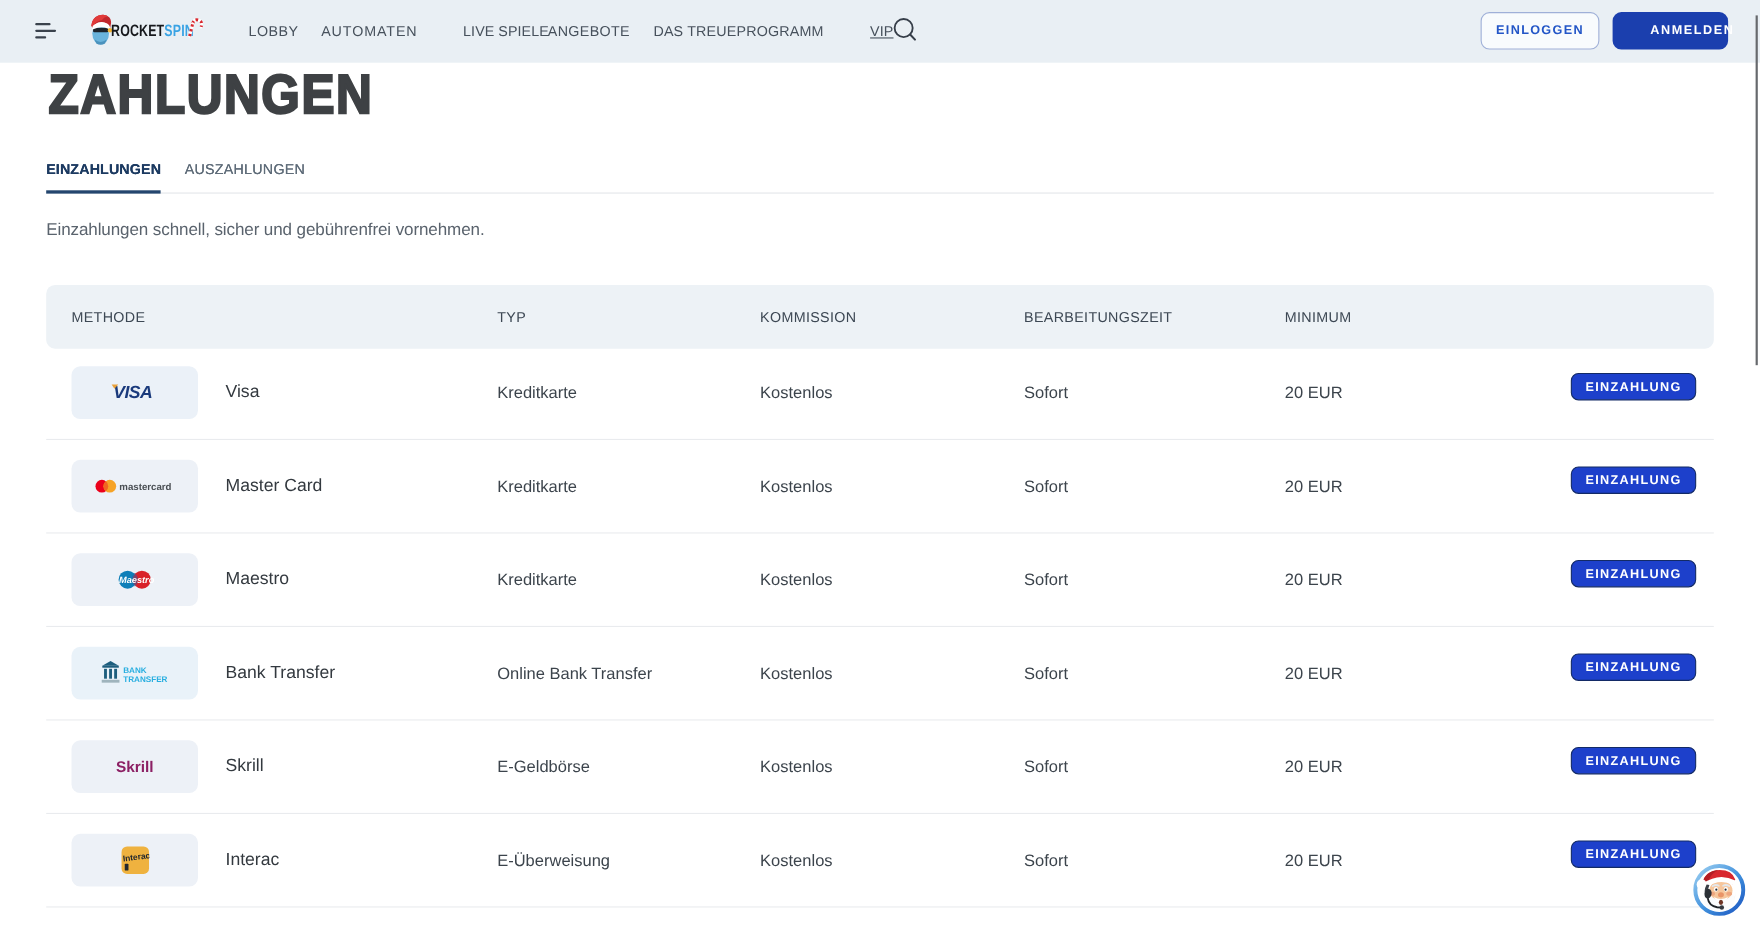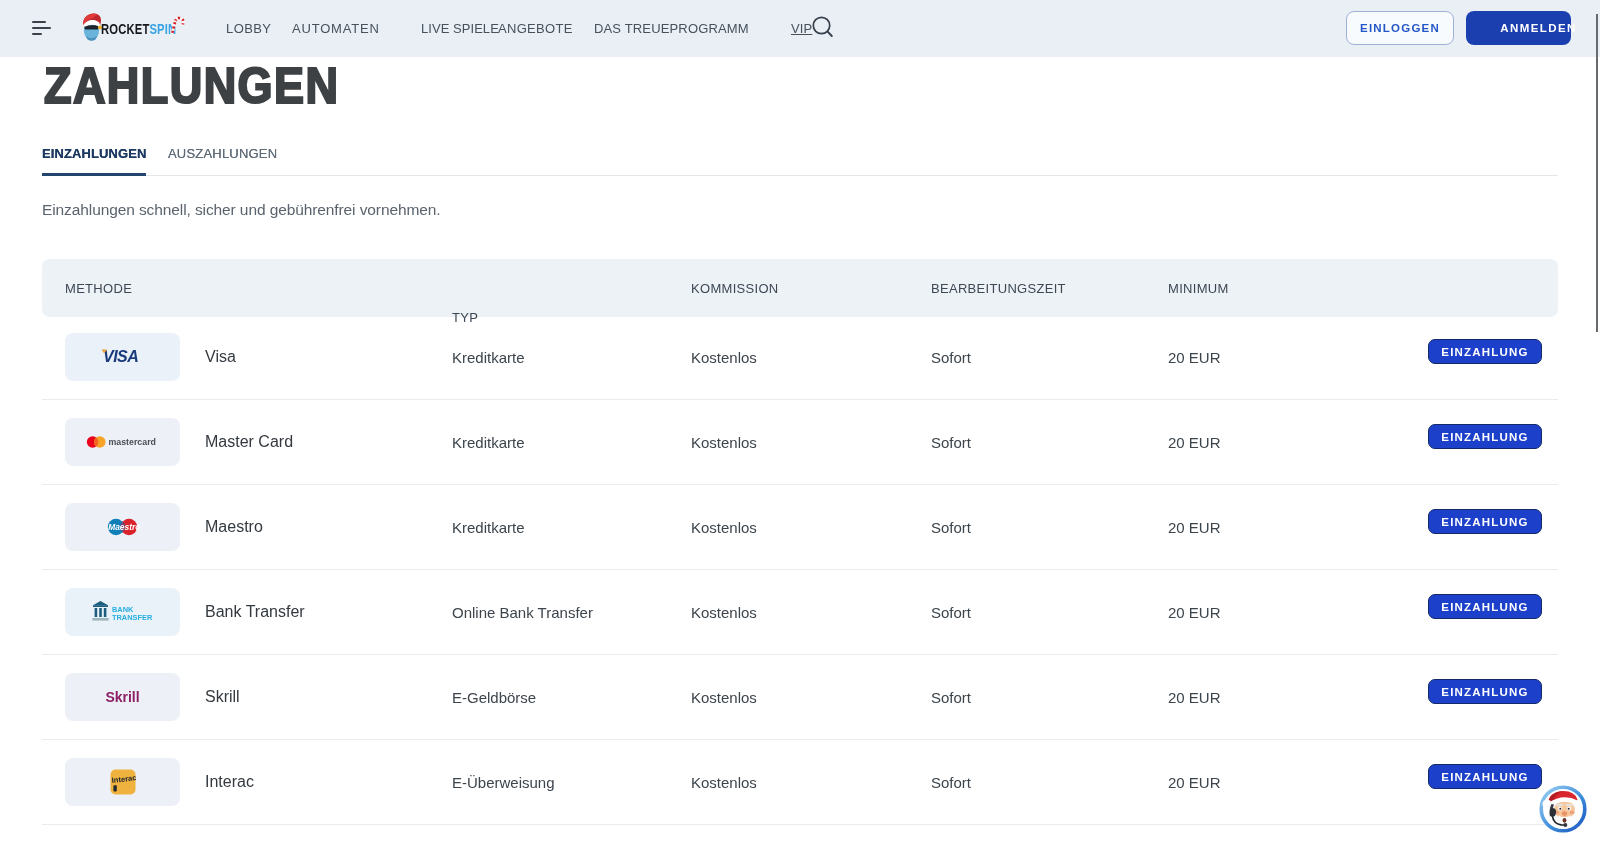--- a/index.html
+++ b/index.html
@@ -110,21 +110,21 @@
 
 <div class="tab1">EINZAHLUNGEN</div>
 <div class="tab2">AUSZAHLUNGEN</div>
 <div class="tabline"></div>
 <div class="tabactive"></div>
 
 <div class="subtitle">Einzahlungen schnell, sicher und gebührenfrei vornehmen.</div>
 
 <div class="thead"></div>
 <div class="th" style="left:65px;">METHODE</div>
-<div class="th" style="left:452px;margin-top:29px;">TYP</div>
+<div class="th" style="left:452px;">TYP</div>
 <div class="th" style="left:691px;">KOMMISSION</div>
 <div class="th" style="left:931px;">BEARBEITUNGSZEIT</div>
 <div class="th" style="left:1168px;">MINIMUM</div>
 
 <div class="card" style="top:333px; background:#ebf1f8;">
   <svg width="52" height="20" viewBox="0 0 52 20">
     <text x="6" y="15" font-family="Liberation Sans, sans-serif" font-style="italic" font-weight="bold" font-size="16" fill="#1a3a7c" letter-spacing="-0.5">VISA</text>
     <path d="M4.5 2.5 L10.5 2.5 L7 6.3 Z" fill="#e9a13b"></path>
   </svg>
 </div>

